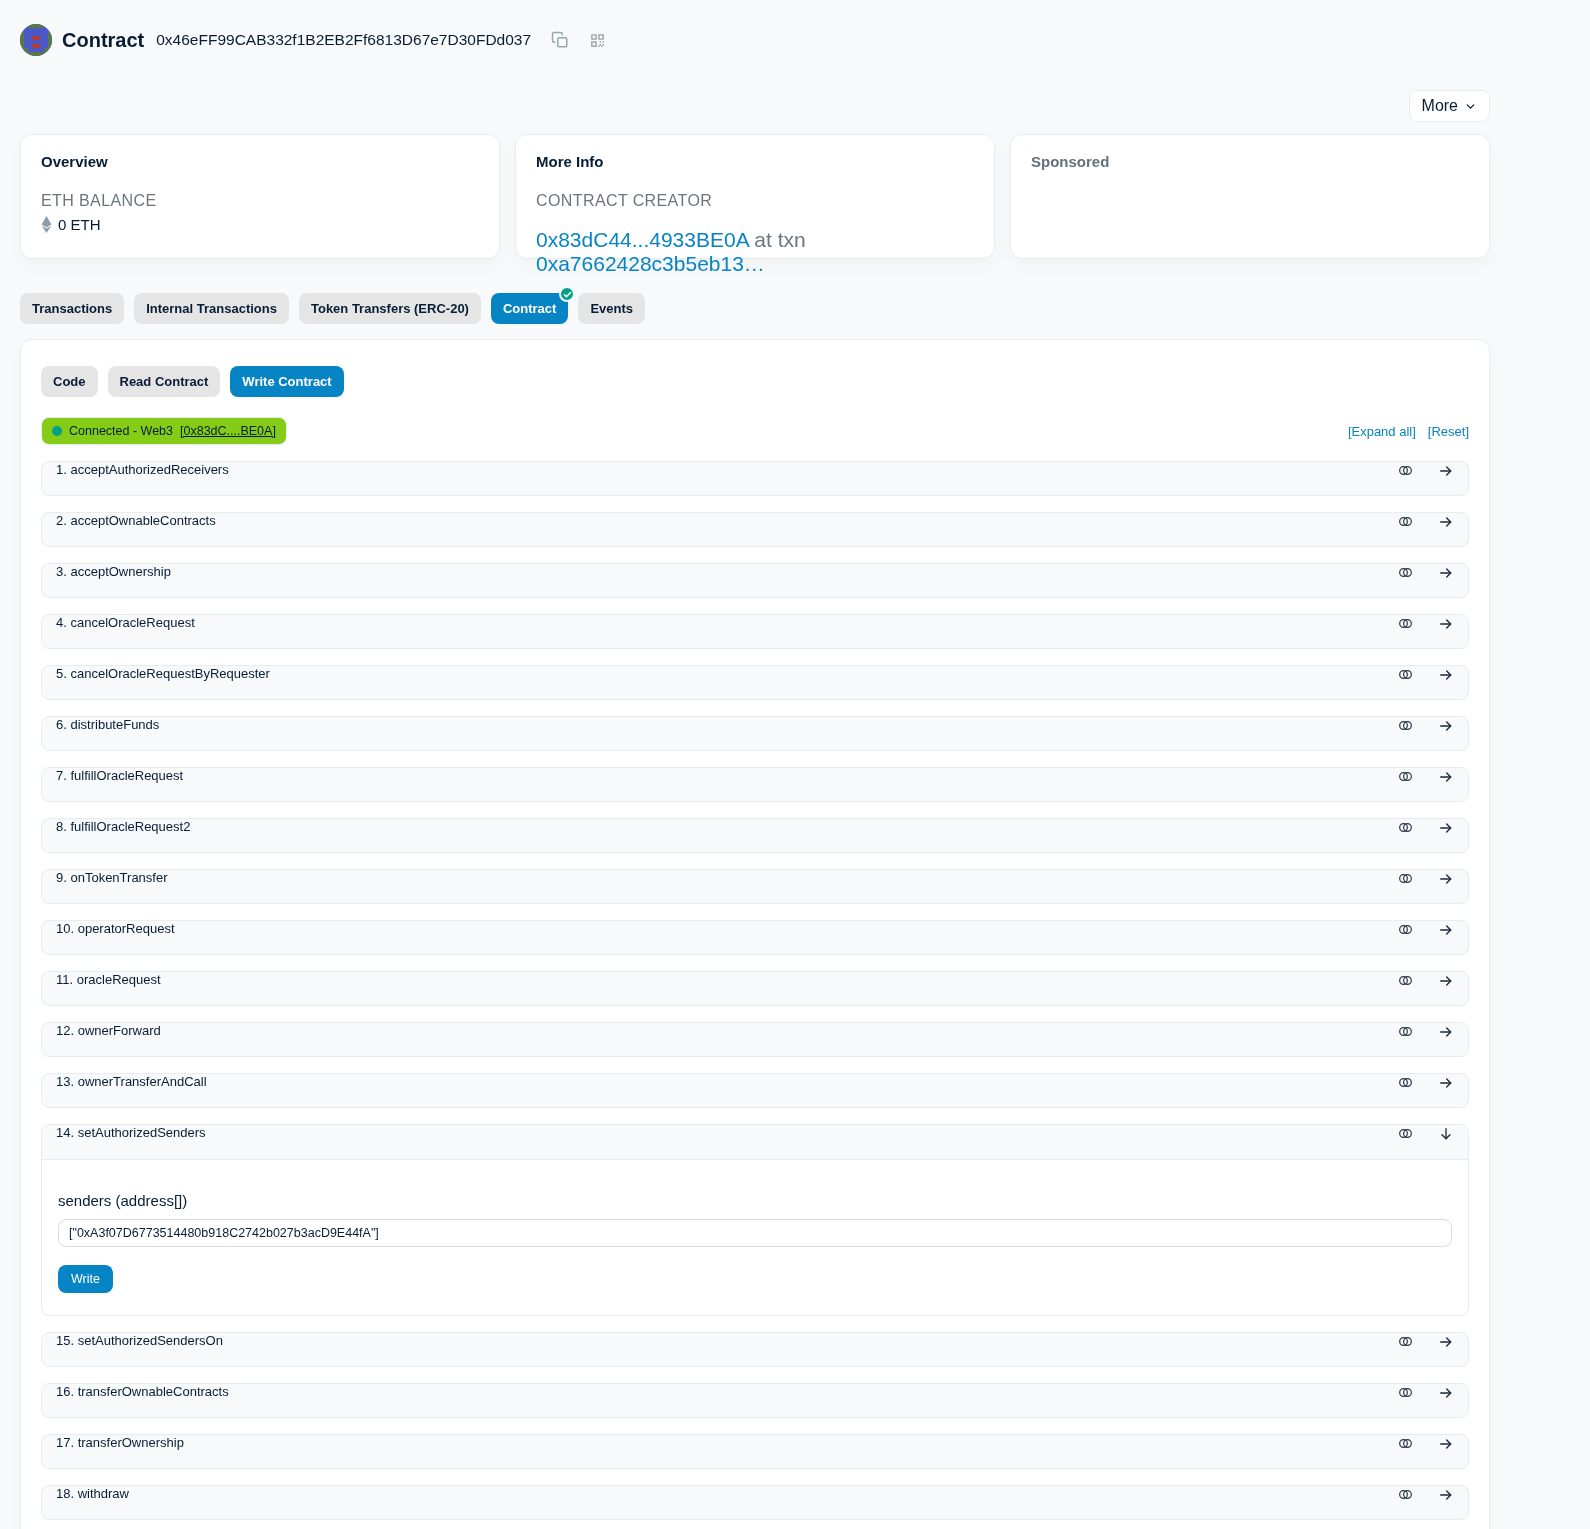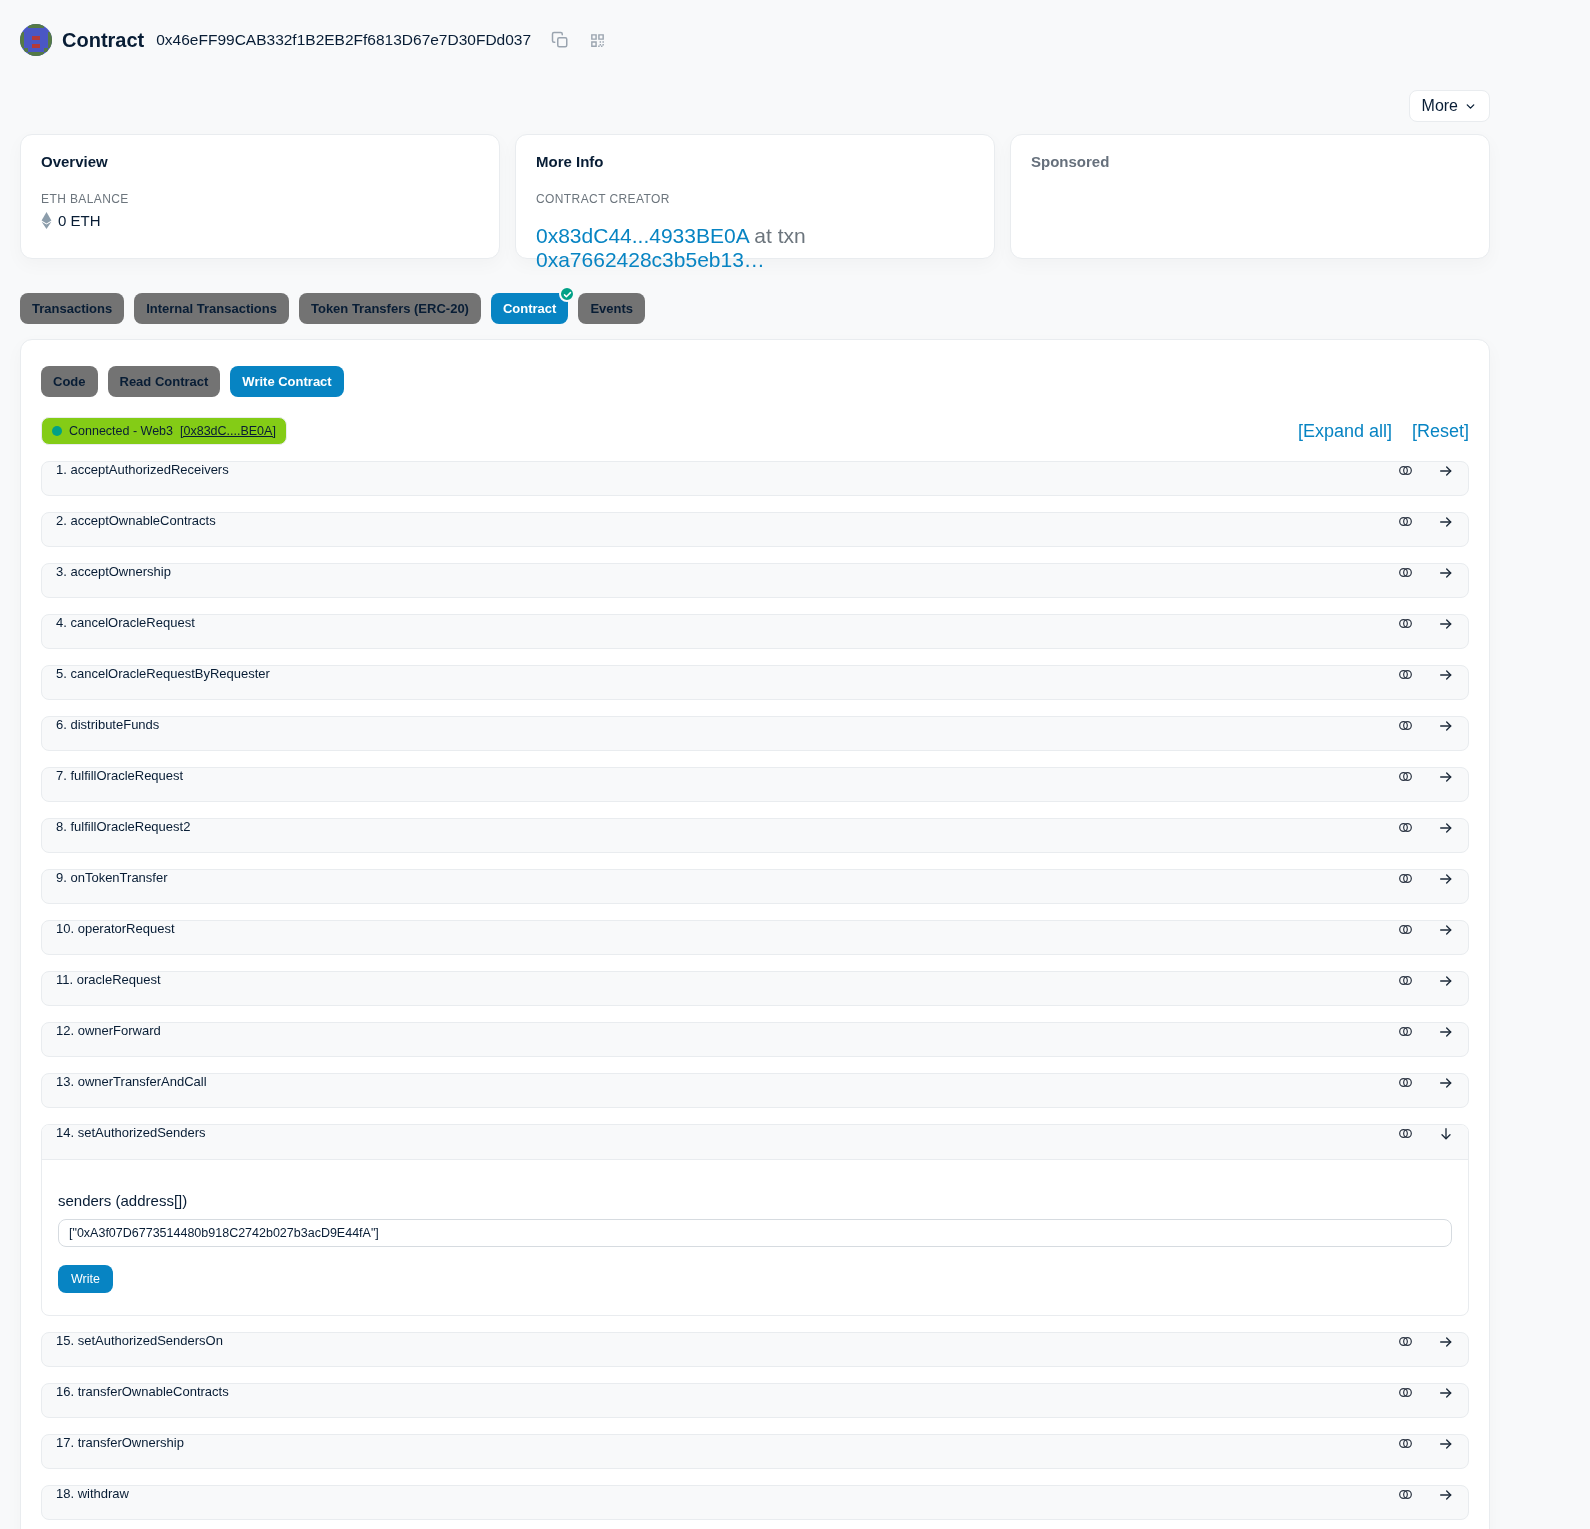--- a/index.html
+++ b/index.html
@@ -19,44 +19,44 @@
   .more-row { display:flex; justify-content:flex-end; margin-top:34px; }
   .more-btn { background:#fff; border:1px solid #e9ecef; border-radius:8px; padding:6px 12px;
               font-size:16px; display:flex; align-items:center; gap:6px; cursor:pointer; color:#081d35; }
 
   
   .cards { display:flex; gap:15px; margin-top:12px; }
   .card { background:#fff; border:1px solid #e9ecef; border-radius:12px; flex:1 1 0;
           height:125px; padding:18px 20px; box-shadow:0 6px 18px rgba(0,0,0,.03); }
   .card-title { font-size:15px; font-weight:bold; }
   .card-title.muted { color:#66707c; }
-  .mini-label { font-size:12px; color:#6c757d; letter-spacing:.4px; margin-top:22px; }
+  .mini-label { font-size:16px; color:#6c757d; letter-spacing:.4px; margin-top:22px; }
   .balance-line { display:flex; align-items:flex-start; gap:6px; margin-top:6px; font-size:15px; }
   .creator-line { margin-top:18px; font-size:21px; }
   .link { color:#0784c3; text-decoration:none; cursor:pointer; }
   .gray-text { color:#6c757d; }
 
   
   .tabs { display:flex; gap:10px; margin-top:34px; }
-  .pill { background:#737373; border-radius:8px; padding:8px 12px; font-size:13px; font-weight:600;
+  .pill { background:#e5e5e5; border-radius:8px; padding:8px 12px; font-size:13px; font-weight:600;
           color:#081d35; cursor:pointer; position:relative; white-space:nowrap; }
   .pill.active { background:#0784c3; color:#fff; }
   .badge { position:absolute; top:-7px; right:-7px; width:16px; height:16px; border-radius:50%;
            background:#00a186; border:2px solid #f8f9fa; display:flex; align-items:center; justify-content:center; }
 
   
   .main-card { background:#fff; border:1px solid #e9ecef; border-radius:12px; margin-top:15px;
                padding:26px 20px 54px 20px; box-shadow:0 6px 18px rgba(0,0,0,.03); }
   .contract-nav { display:flex; gap:10px; }
   .meta-row { display:flex; justify-content:space-between; align-items:center; margin-top:20px; margin-bottom:16px; }
   .connected-pill { display:inline-flex; align-items:center; gap:7px; border:1px solid #e9ecef;
                     border-radius:8px; padding:6px 10px; font-size:12.5px; background:#84cc16; }
   .dot { width:10px; height:10px; border-radius:50%; background:#00a186; }
   .wallet-link { color:#081d35; text-decoration:underline; cursor:pointer; }
-  .list-actions { font-size:18px; display:flex; gap:20px; }
+  .list-actions { font-size:13px; display:flex; gap:12px; }
 
   
   .fn-row { display:flex; justify-content:space-between; align-items:flex-start; height:35px;
             background:#f8f9fa; border:1px solid #e9ecef; border-radius:8px; padding:0 14px;
             margin-bottom:16px; cursor:pointer; }
   .fn-label { font-size:13px; }
   .fn-icons { display:flex; align-items:center; gap:24px; }
   .fn-icons .icon { display:inline-flex; align-items:center; cursor:pointer; }
   .fn-expanded-box { border:1px solid #e9ecef; border-radius:8px; margin-bottom:16px; overflow:hidden; background:#fff; }
   .fn-expanded-box .fn-row { border:none; border-bottom:1px solid #e9ecef; border-radius:0; margin-bottom:16px; }

